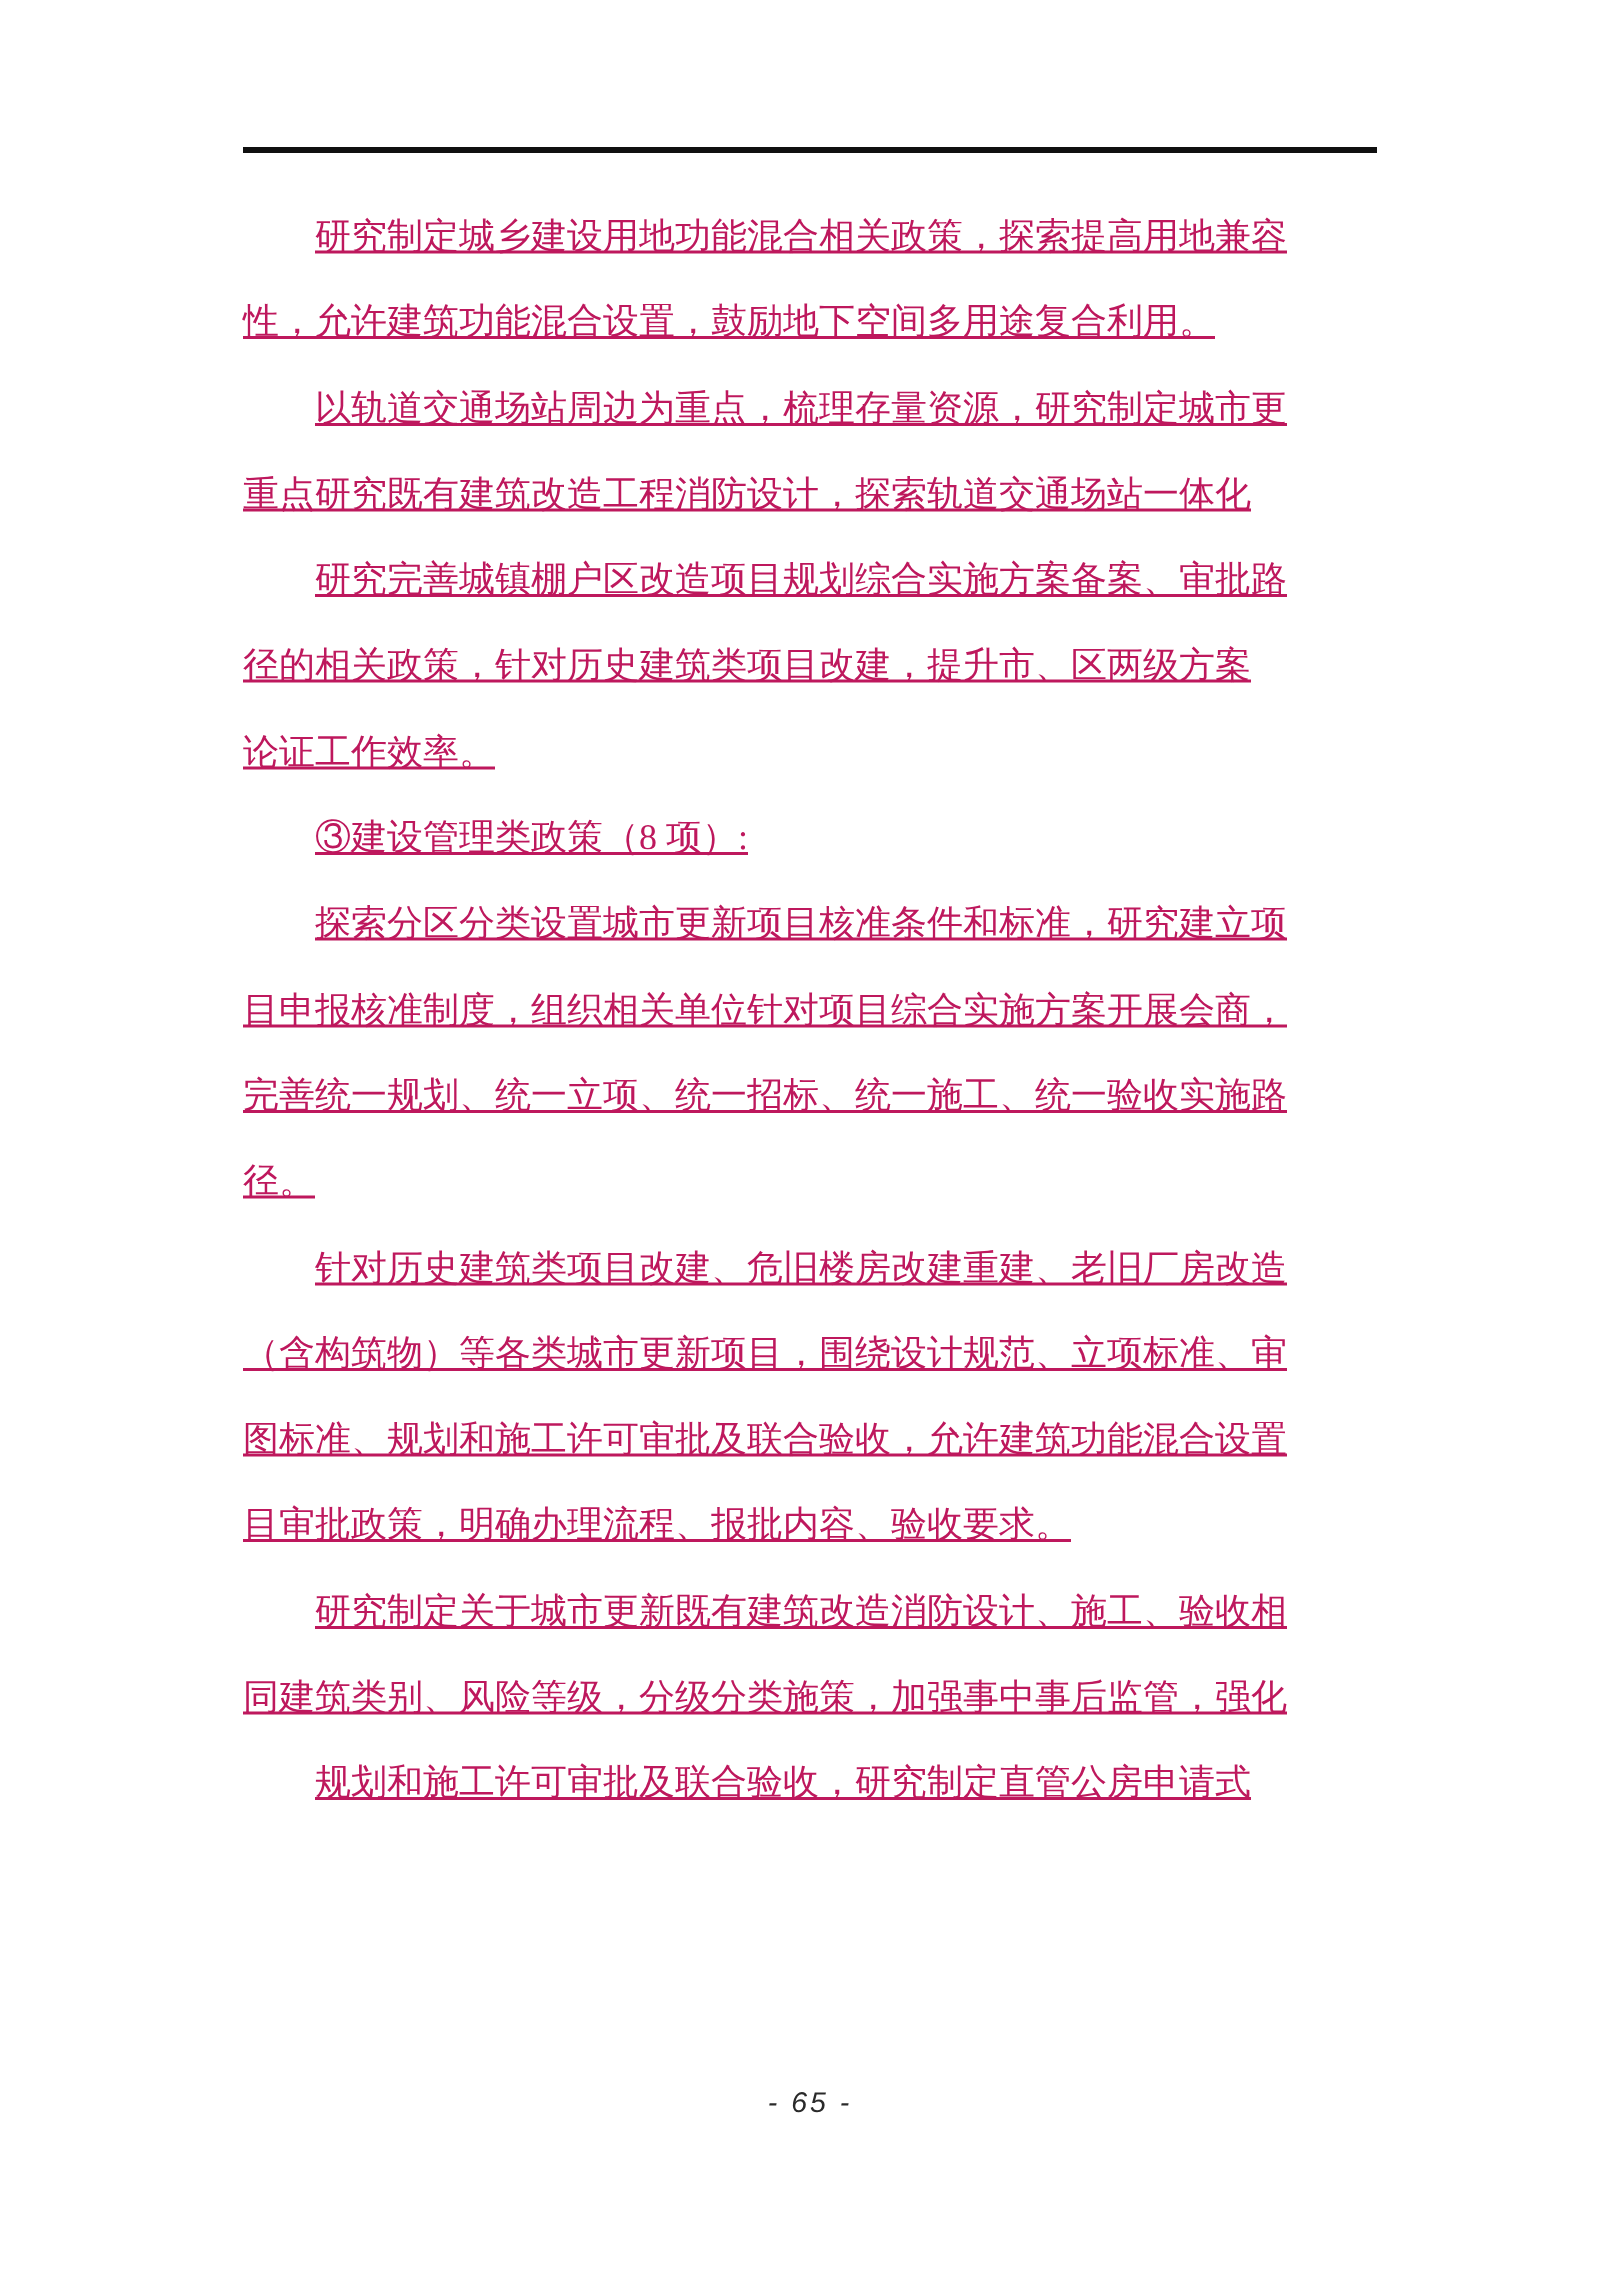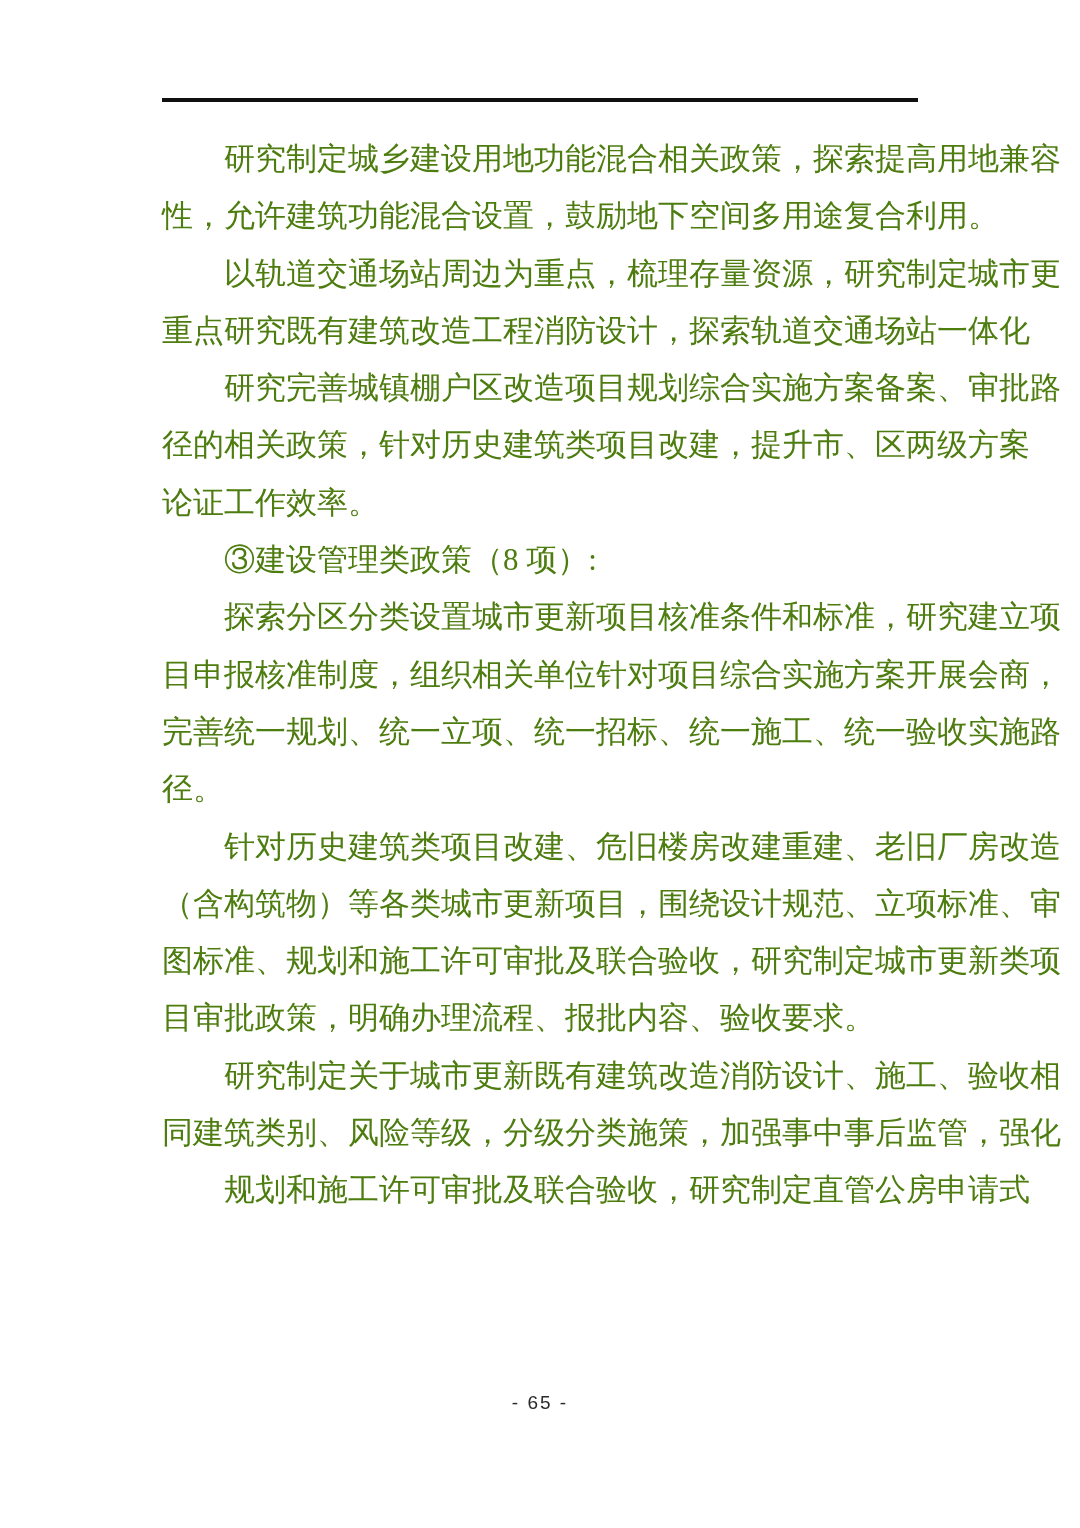--- a/index.html
+++ b/index.html
@@ -18,42 +18,44 @@
     top: 98px;
     width: 756px;
     height: 4px;
     background: #101010;
   }
   .doc-body {
     position: absolute;
     left: 162px;
     top: 130px;
     width: 760px;
-    color: #4d7c0f;
-    font-size: 31px;
+    color: #be185d;
+    font-size: 24px;
     line-height: 57.3px;
     letter-spacing: 0px;
+    text-decoration: underline;
   }
   .line {
     white-space: nowrap;
     text-align: left;
   }
   .line.indent {
     text-indent: 2em;
   }
   .page-footer {
     position: absolute;
     left: 0;
     top: 1392px;
     width: 100%;
     text-align: center;
     color: #2a2a2a;
     font-size: 19px;
     letter-spacing: 2px;
     font-family: "Liberation Sans", "DejaVu Sans", sans-serif;
+    font-style: italic;
   }
 </style>
 </head>
 <body>
 
 <div class="page">
   <div class="header-rule"></div>
   <div class="doc-body">
       <div class="line indent">研究制定城乡建设用地功能混合相关政策，探索提高用地兼容</div>
       <div class="line">性，允许建筑功能混合设置，鼓励地下空间多用途复合利用。</div>
@@ -62,20 +64,20 @@
       <div class="line indent">研究完善城镇棚户区改造项目规划综合实施方案备案、审批路</div>
       <div class="line">径的相关政策，针对历史建筑类项目改建，提升市、区两级方案</div>
       <div class="line">论证工作效率。</div>
       <div class="line indent">③建设管理类政策（8 项）:</div>
       <div class="line indent">探索分区分类设置城市更新项目核准条件和标准，研究建立项</div>
       <div class="line">目申报核准制度，组织相关单位针对项目综合实施方案开展会商，</div>
       <div class="line">完善统一规划、统一立项、统一招标、统一施工、统一验收实施路</div>
       <div class="line">径。</div>
       <div class="line indent">针对历史建筑类项目改建、危旧楼房改建重建、老旧厂房改造</div>
       <div class="line">（含构筑物）等各类城市更新项目，围绕设计规范、立项标准、审</div>
-      <div class="line">图标准、规划和施工许可审批及联合验收，研究制定城市更新类项</div>
+      <div class="line">图标准、规划和施工许可审批及联合验收，允许建筑功能混合设置</div>
       <div class="line">目审批政策，明确办理流程、报批内容、验收要求。</div>
       <div class="line indent">研究制定关于城市更新既有建筑改造消防设计、施工、验收相</div>
       <div class="line">同建筑类别、风险等级，分级分类施策，加强事中事后监管，强化</div>
       <div class="line indent">规划和施工许可审批及联合验收，研究制定直管公房申请式</div>
     </div>
   <div class="page-footer">- 65 -</div>
 </div>
 
 </body></html>

